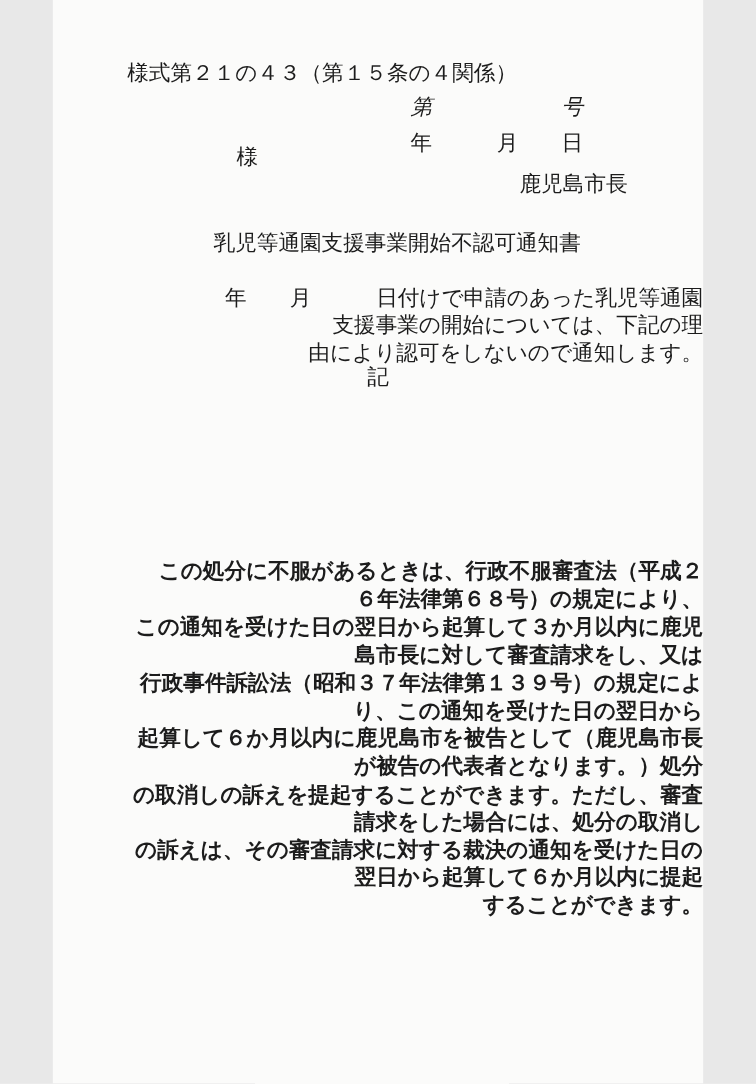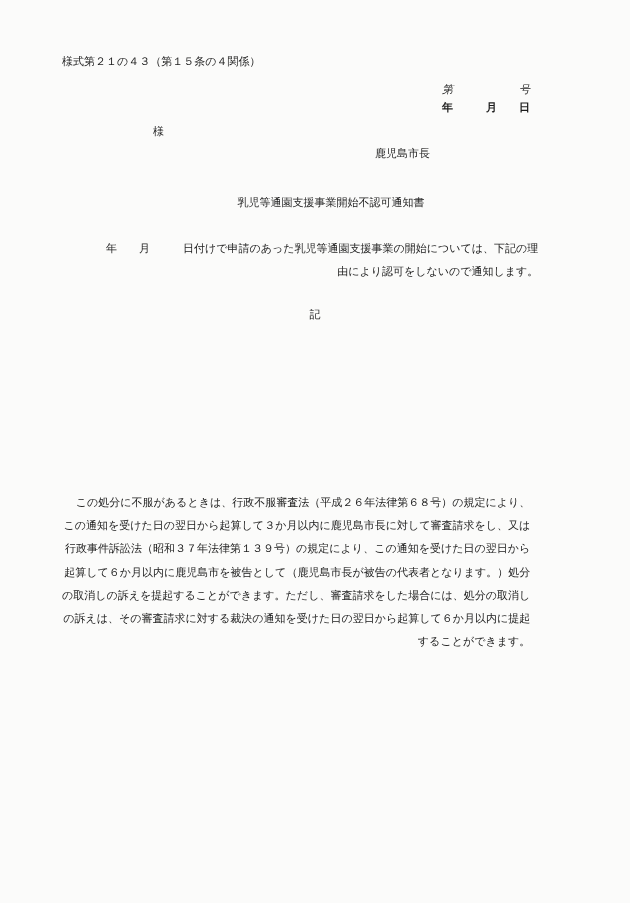--- a/index.html
+++ b/index.html
@@ -2,42 +2,42 @@
 <html lang="ja"><head>
 <meta charset="utf-8">
 <style>
   html, body {
     margin: 0;
     padding: 0;
     background: #e8e8e8;
   }
   .page {
     position: relative;
-    width: 630px;
+    width: 542px;
     height: 903px;
     margin: 0 auto;
     background: #fbfbfa;
     color: #1c1c1c;
     font-family: "DejaVu Serif", "Liberation Serif", serif;
-    font-size: 11px;
+    font-size: 18px;
     line-height: 23px;
     overflow: hidden;
   }
   .abs { position: absolute; white-space: pre; }
   .block { position: absolute; white-space: pre-line; text-align: right; }
   .form-number   { left: 62px;  top: 50px; }
   .doc-number    { right: 100px; top: 78px; text-align: left; font-style: italic; }
-  .date-line     { right: 100px; top: 96px; text-align: right; font-weight: bold; }
+  .date-line     { right: 100px; top: 108px; text-align: right; }
   .addressee     { left: 153px; top: 120px; }
-  .sender        { left: 375px; top: 142px; }
+  .sender        { left: 389px; top: 142px; }
   .doc-title     { left: 0; right: 0; top: 191px; text-align: center; white-space: pre; margin-left: 32px; }
   .body-par      { left: 62px;  top: 237px; line-height: 23px; }
   .record-marker { left: 0; right: 0; top: 303px; text-align: center; white-space: pre; }
   .reason-label  { left: 62px;  top: 348px; }
-  .appeal-par    { left: 62px;  top: 491px; line-height: 23.2px; }
+  .appeal-par    { left: 62px;  top: 465px; line-height: 23.2px; font-weight: bold; }
 </style>
 </head>
 <body>
 
 <div class="page">
 
   <div class="abs form-number">様式第２１の４３（第１５条の４関係）</div>
 
   <div class="abs doc-number">第　　　　　　号</div>
 

